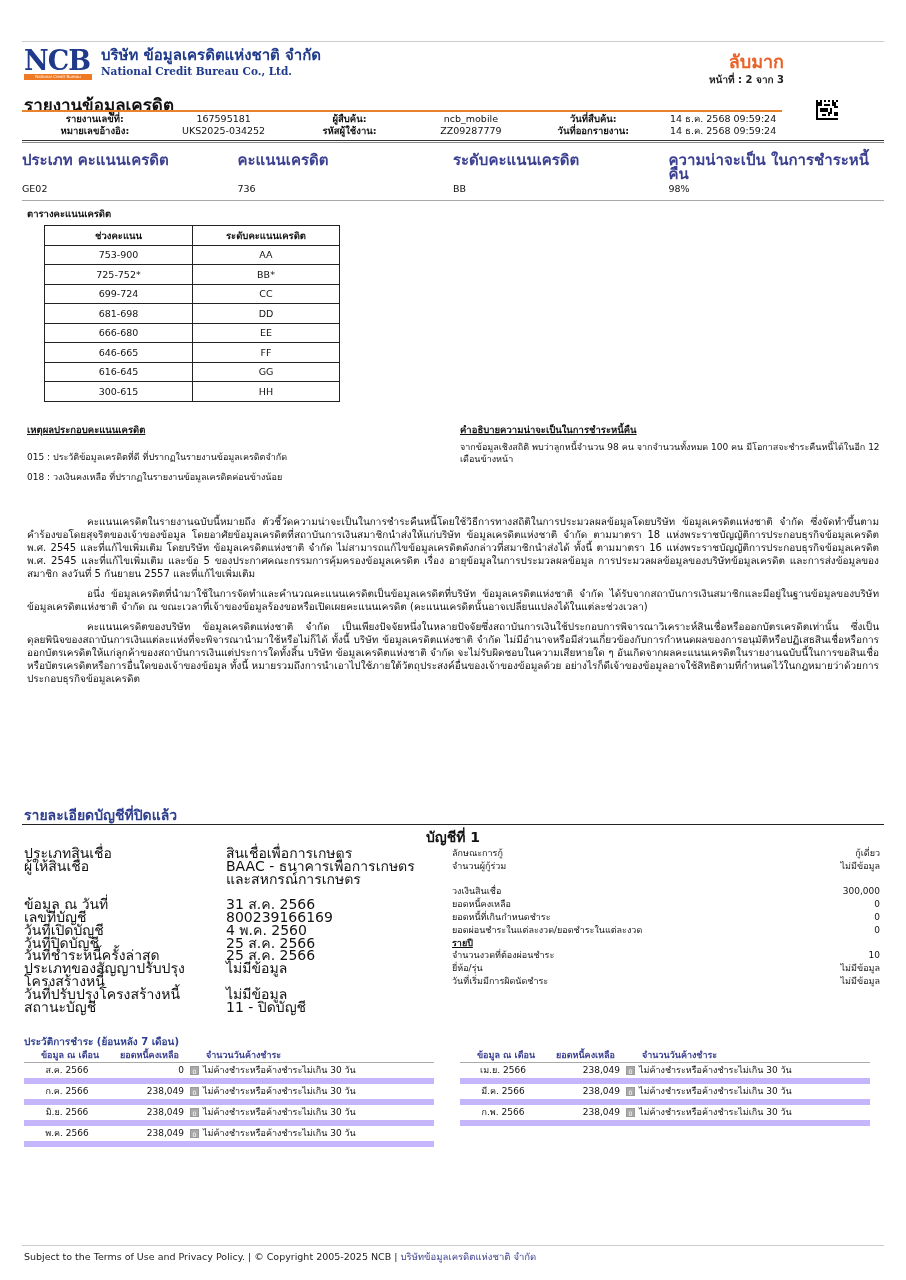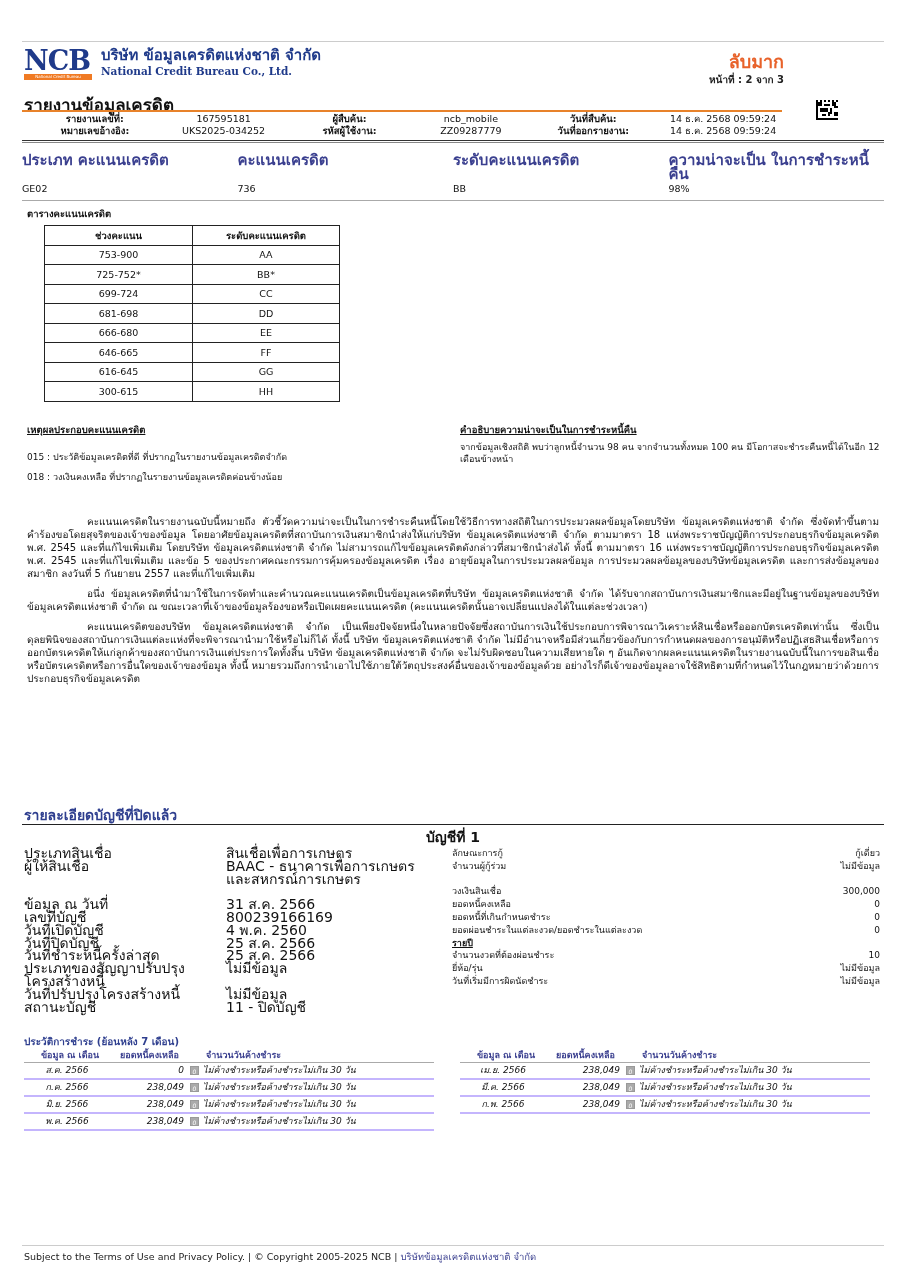--- a/index.html
+++ b/index.html
@@ -70,21 +70,21 @@
   .acc-right .val { width: auto; text-align: right; }
   .spacer { height: 12.8px; }
   .u { text-decoration: underline; font-weight: bold; }
 
   
   .ph-title { position: absolute; left: 24px; top: 1034px; font-size: 10px; font-weight: bold; color: #2f3f8f; }
   .ph { position: absolute; top: 1048px; width: 410px; font-size: 9px; }
   .ph-left { left: 24px; }
   .ph-right { left: 460px; }
   .ph-head { display: flex; color: #3a3f8f; font-weight: bold; line-height: 14px; border-bottom: 1px solid #aaa; }
-  .ph-row { display: flex; line-height: 15px; border-bottom: 2px solid #c4b5fd; font-style: italic; }
+  .ph-row { display: flex; line-height: 15px; border-bottom: 6px solid #c4b5fd; }
   .c1 { width: 86px; text-align: center; }
   .c2 { width: 80px; text-align: right; padding-right: 6px; }
   .c3 { flex: 1; display: flex; align-items: center; }
   .ph-head .c2 { text-align: left; padding-left: 10px; padding-right: 0; width: 96px; }
   .ph-head .c1 { text-align: center; padding-left: 6px; }
   .badge { display: inline-block; width: 9px; height: 9px; background: #aaa; color: #fff; font-size: 6px; line-height: 9px; text-align: center; margin-right: 4px; border: 1px solid #999; }
 
   
   .footer-rule { position: absolute; left: 22px; right: 22px; top: 1245px; border-top: 1.5px solid #ccc; }
   .footer { position: absolute; left: 24px; top: 1249px; font-size: 9.5px; color: #222; }

